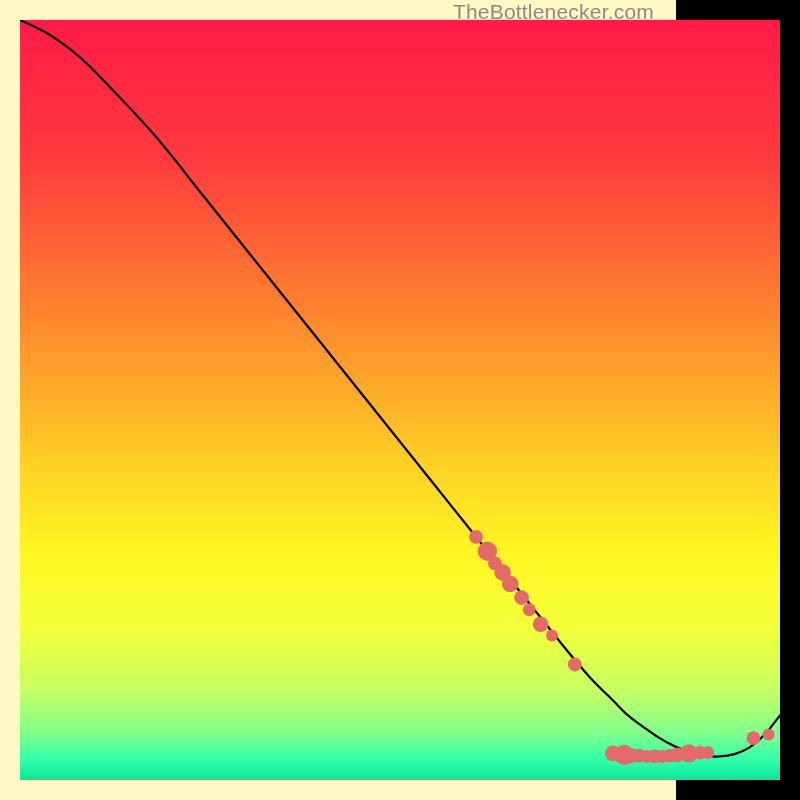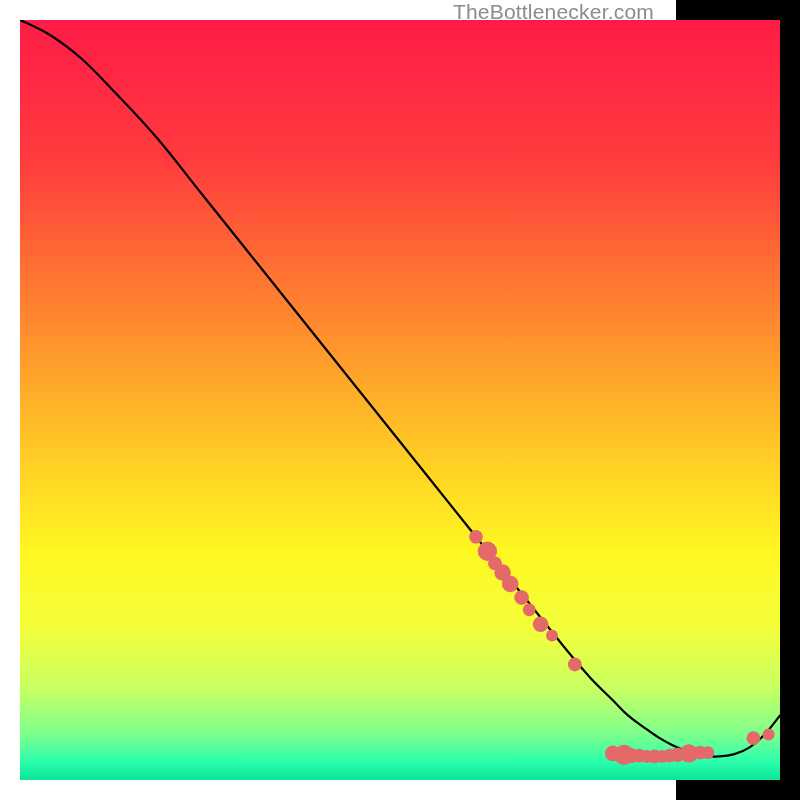--- a/index.html
+++ b/index.html
@@ -7,21 +7,21 @@
     padding: 0;
     width: 800px;
     height: 800px;
     background: #000;
     overflow: hidden;
   }
   .stage {
     position: relative;
     width: 676px;
     height: 800px;
-    background: #ffffff;
+    background: #fef9c3;
   }
   .plot {
     position: absolute;
     left: 20px;
     top: 20px;
     width: 760px;
     height: 760px;
   }
   .watermark {
     position: absolute;

